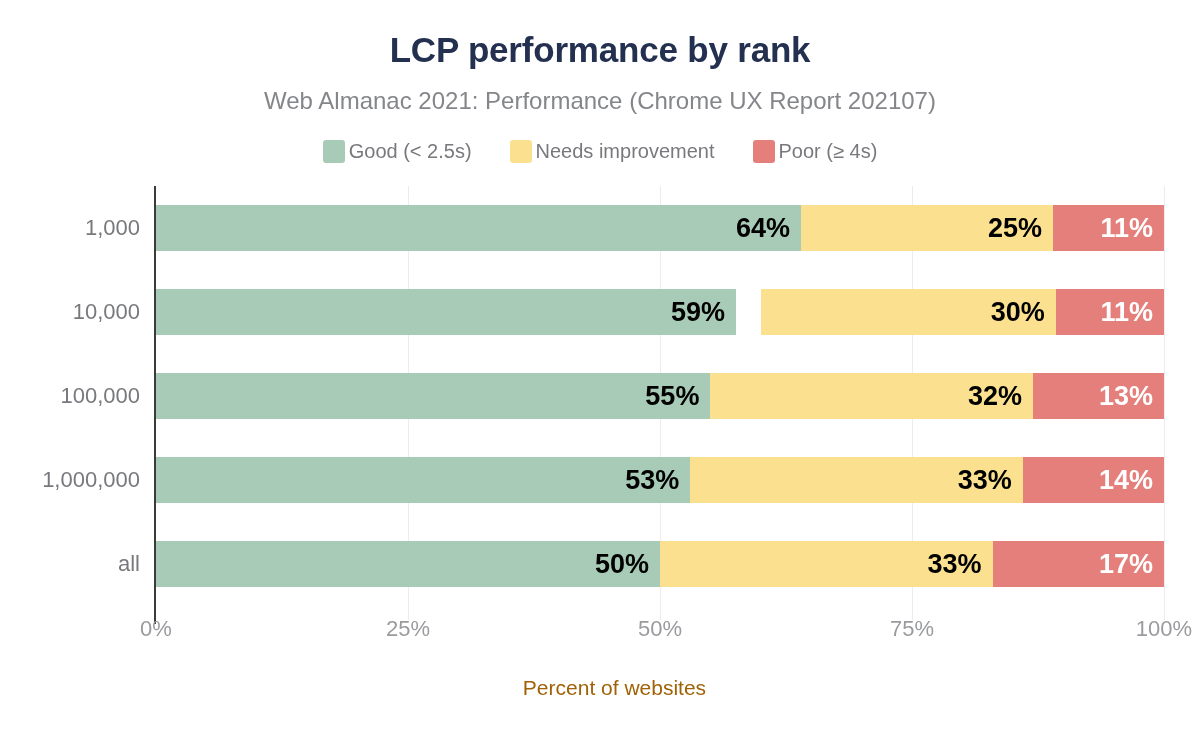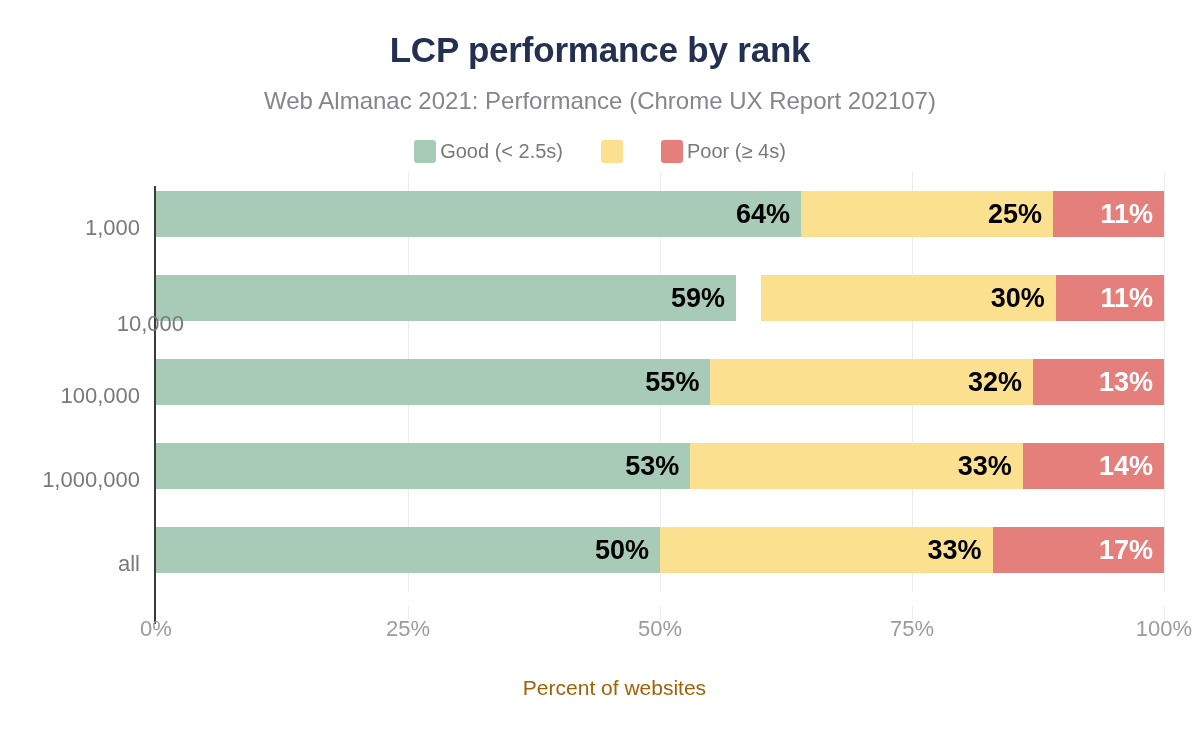--- a/index.html
+++ b/index.html
@@ -71,21 +71,21 @@
   .legend-label {
     font-size: 20px;
     color: #78797d;
     white-space: nowrap;
   }
 
   
   .plot {
     position: absolute;
     left: 156px;
-    top: 172px;
+    top: 186px;
     width: 1008px;
     height: 420px;
   }
 
   .axis-line-y {
     position: absolute;
     left: 154px;
     top: 186px;
     width: 2px;
     height: 424px;
@@ -192,20 +192,21 @@
 
   <div class="chart-subtitle">Web Almanac 2021: Performance (Chrome UX Report 202107)</div>
 
   <div class="legend" id="legend">
       <div class="legend-item">
         <span class="legend-swatch" style="background: rgb(168, 203, 183);"></span>
         <span class="legend-label">Good (&lt; 2.5s)</span>
       </div>
       <div class="legend-item">
         <span class="legend-swatch" style="background: rgb(251, 225, 143);"></span>
+        <span class="legend-label">Needs improvement</span>
       </div>
       <div class="legend-item">
         <span class="legend-swatch" style="background: rgb(229, 127, 123);"></span>
         <span class="legend-label">Poor (≥ 4s)</span>
       </div>
     </div>
 
   <div class="axis-line-y"></div>
   <div class="axis-tick-y"></div>
 
@@ -273,21 +274,21 @@
           <span class="seg-label lbl-dark">33%</span>
         </div>
         <div class="seg seg-poor" style="width: 171.36px;">
           <span class="seg-label lbl-light">17%</span>
         </div>
       </div>
     </div>
 
   <div id="ycats">
       <div class="ycat" style="top: 205px;">1,000</div>
-      <div class="ycat" style="top: 301px; margin-left: 44px;">10,000</div>
+      <div class="ycat" style="top: 289px;">10,000</div>
       <div class="ycat" style="top: 373px;">100,000</div>
       <div class="ycat" style="top: 457px;">1,000,000</div>
       <div class="ycat" style="top: 541px;">all</div>
     </div>
   <div id="xticks">
       <div class="xtick" style="left: 156px;">0%</div>
       <div class="xtick" style="left: 408px;">25%</div>
       <div class="xtick" style="left: 660px;">50%</div>
       <div class="xtick" style="left: 912px;">75%</div>
       <div class="xtick" style="left: 1164px;">100%</div>

